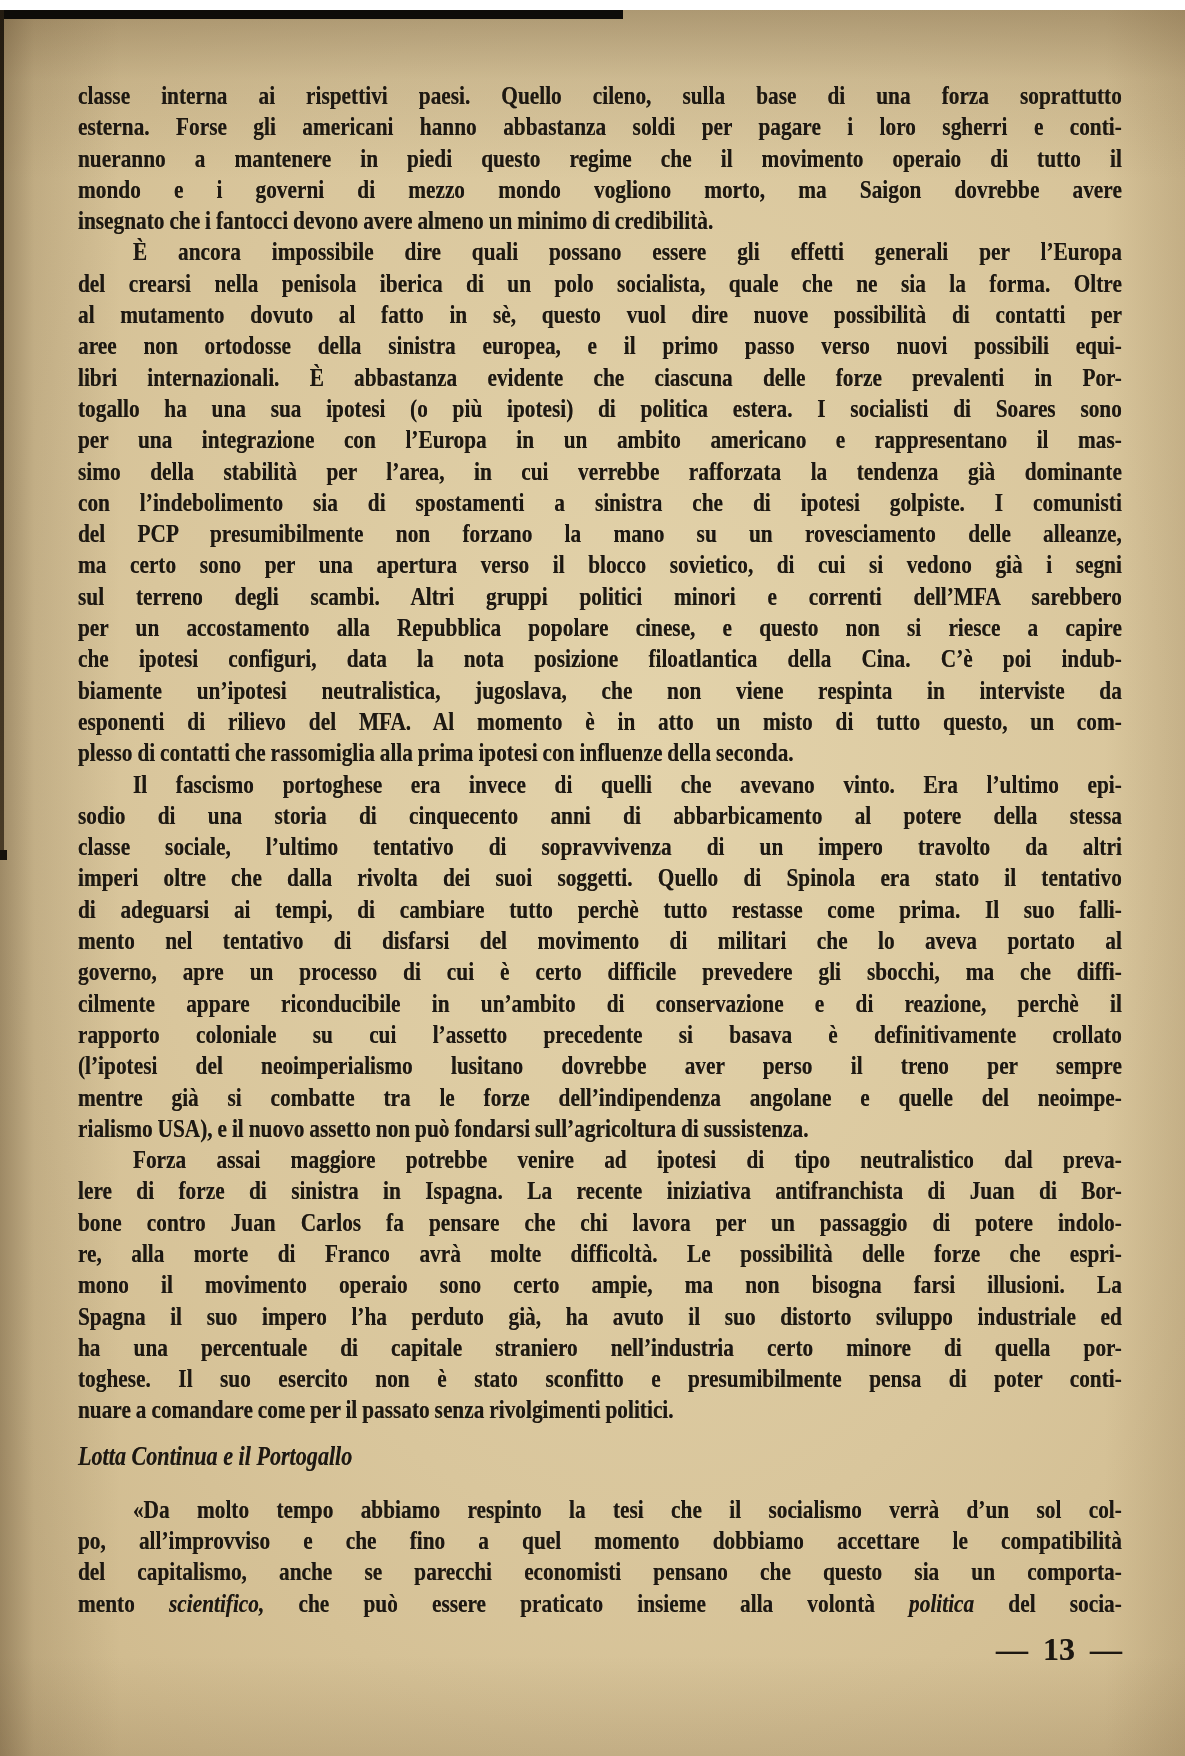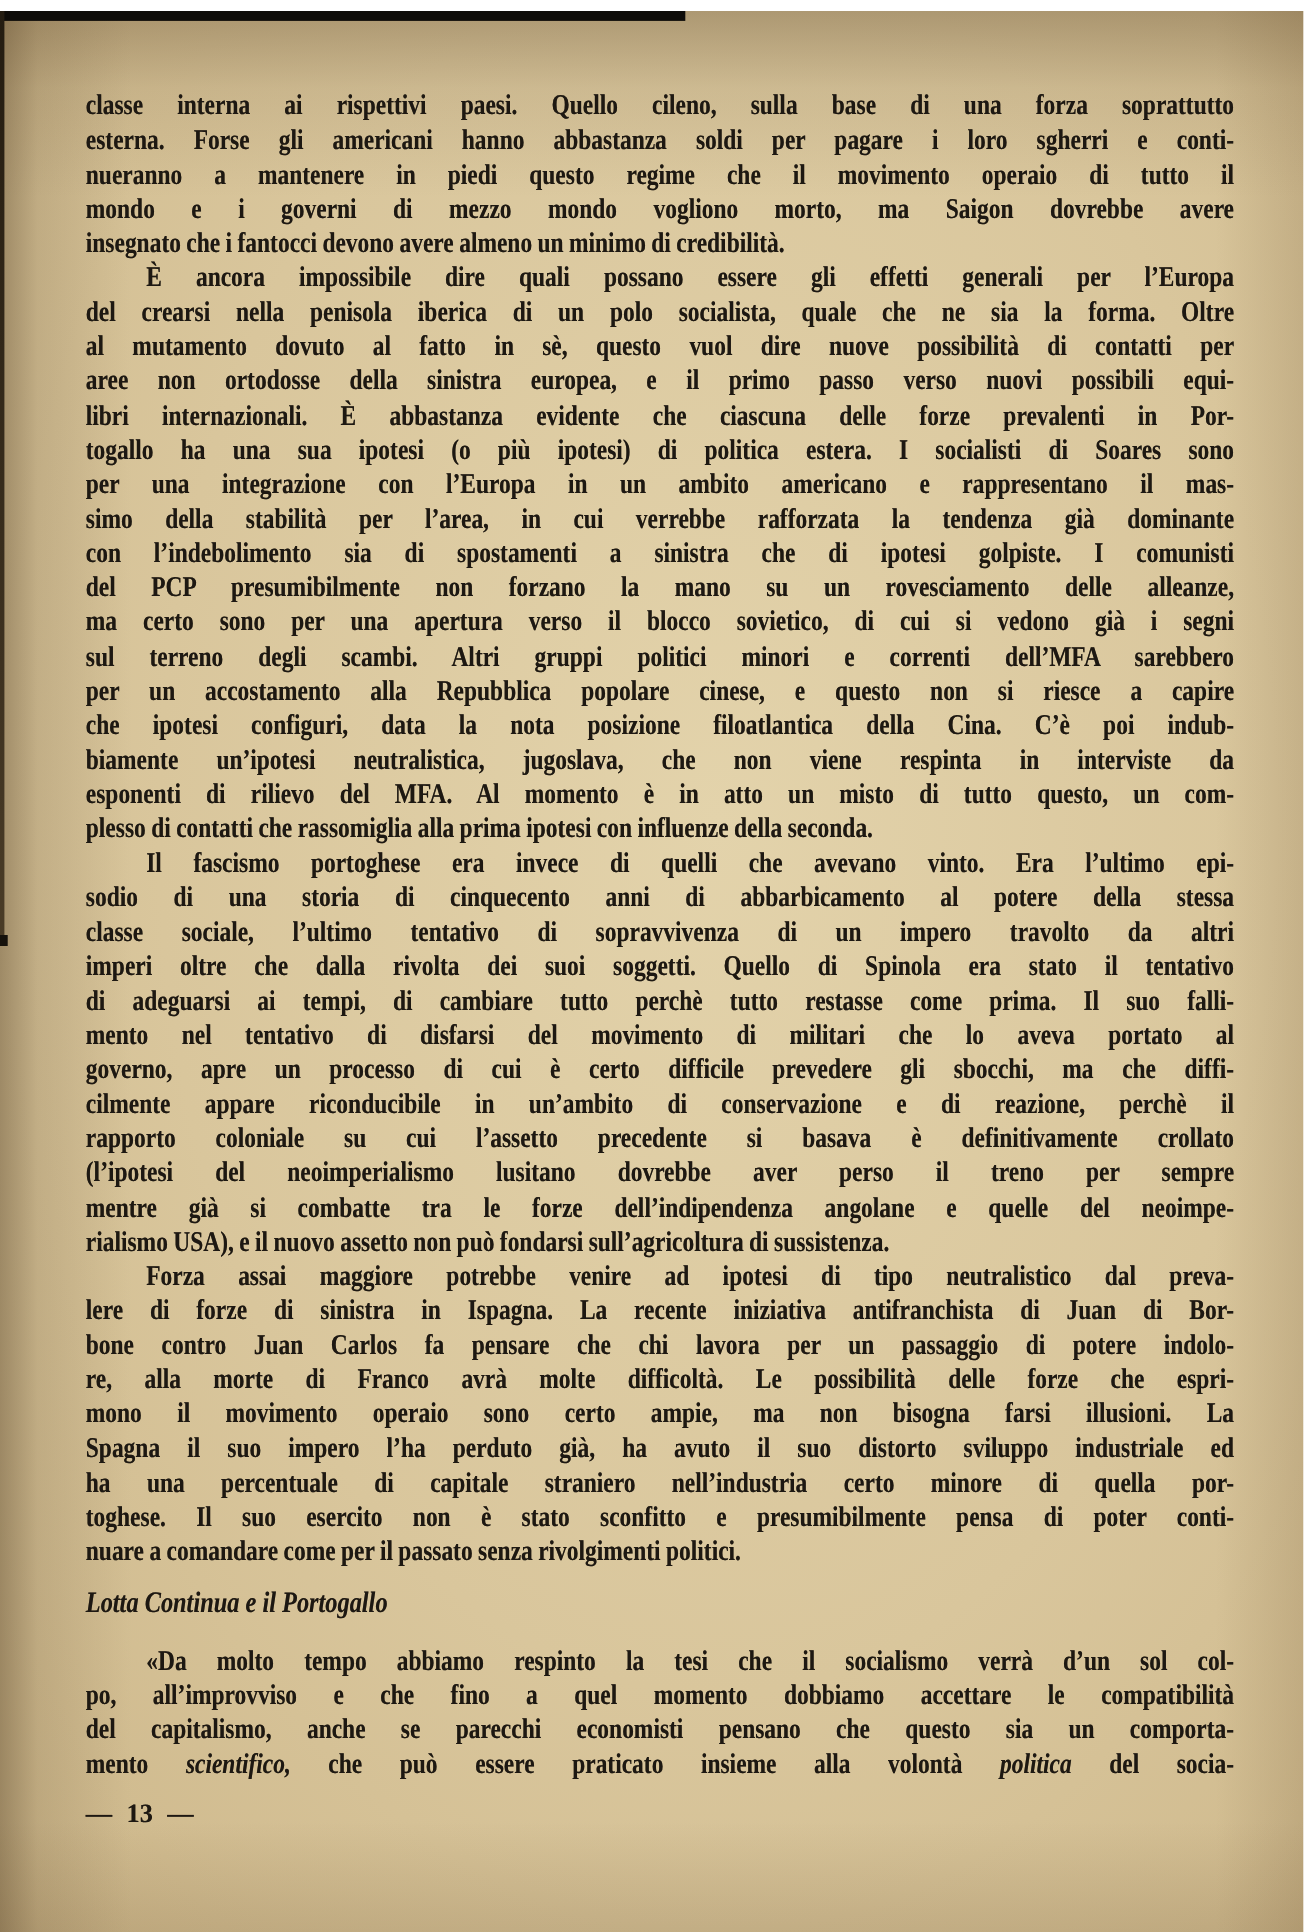--- a/index.html
+++ b/index.html
@@ -61,22 +61,22 @@
     margin: 14px 0 22px 0;
     font-size: 27px;
     font-weight: 700;
     font-style: italic;
     line-height: 32px;
     text-shadow: 0 0 0.5px rgba(25,18,8,0.5);
   }
   .footer {
     width: 1044px;
     margin-top: 15px;
-    text-align: left;
-    font-size: 24px;
+    text-align: right;
+    font-size: 32px;
     font-weight: 700;
     line-height: 30px;
     word-spacing: 7px;
     text-shadow: 0 0 0.5px rgba(25,18,8,0.55);
   }
 </style>
 </head>
 <body>
 
 <div class="page">

